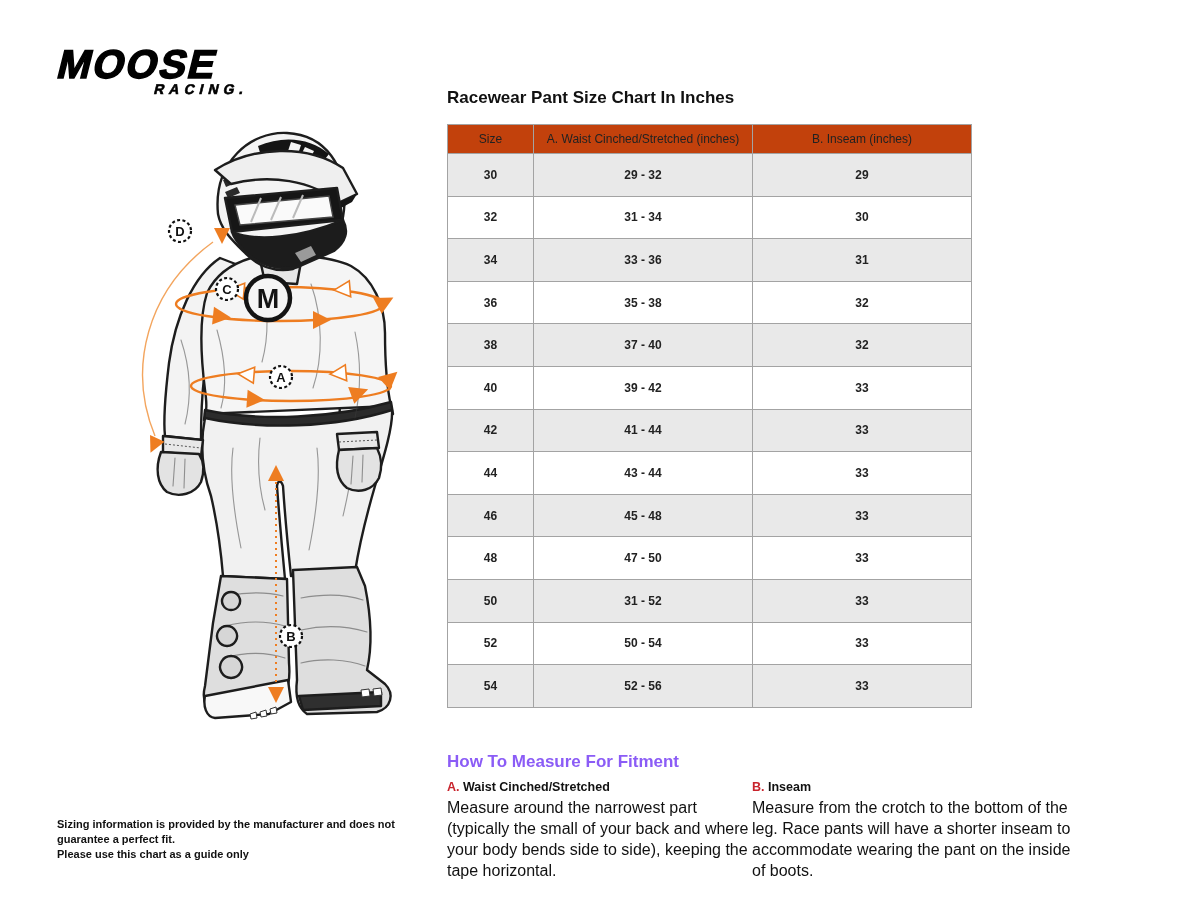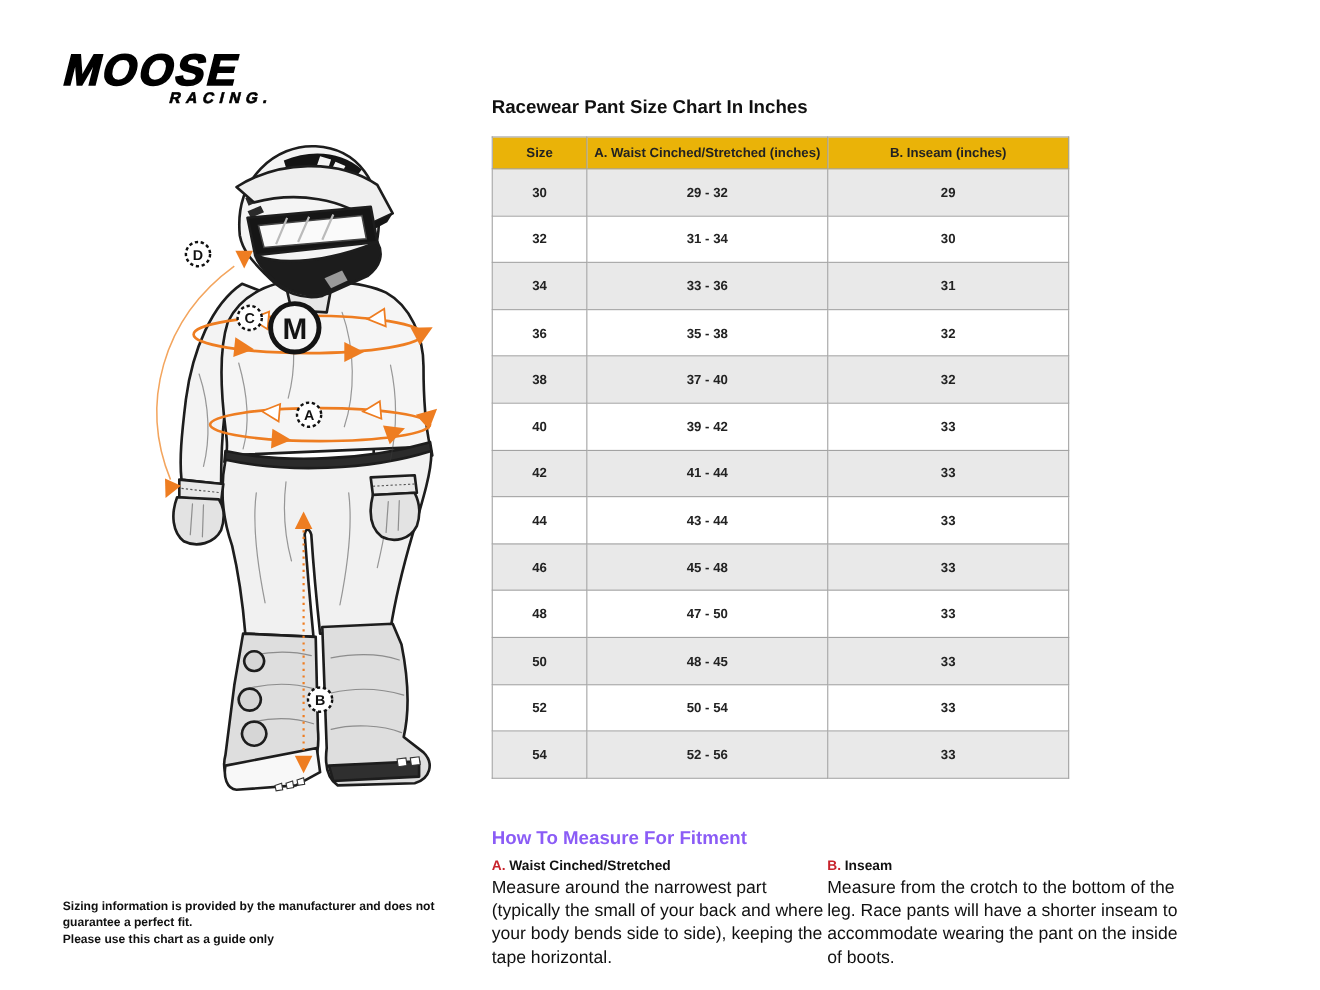--- a/index.html
+++ b/index.html
@@ -15,21 +15,21 @@
                margin-top:-2px;padding-right:4px;-webkit-text-stroke:.6px #000;}
   
   .figure-wrap{position:absolute;left:55px;top:118px;width:380px;height:622px;}
   
   .chart-title{position:absolute;left:447px;top:88px;font-size:17px;font-weight:700;color:#111;}
   .size-table{position:absolute;left:447px;top:124px;border-collapse:collapse;
               width:524px;table-layout:fixed;}
   .size-table th,.size-table td{
     border:1px solid #a3a3a3;text-align:center;vertical-align:middle;
     font-size:12px;color:#222;padding:0;}
-  .size-table th{height:28px;background:#eab308;font-weight:700;}
+  .size-table th{height:28px;background:#c2410c;font-weight:400;}
   .size-table td{height:41.6px;font-weight:700;background:#ffffff;}
   .size-table tbody tr:nth-child(odd) td{background:#e9e9e9;}
   .size-table col.c1{width:86px;} .size-table col.c2{width:219px;} .size-table col.c3{width:219px;}
   
   .measure-heading{position:absolute;left:447px;top:752px;font-size:17px;font-weight:700;color:#8b5cf6;}
   .measure-cols{position:absolute;left:447px;top:780px;width:648px;display:grid;
                 grid-template-columns:305px 320px;}
   .measure-title{font-size:12.5px;font-weight:700;color:#111;margin:0 0 3px 0;}
   .measure-label{color:#c8232c;}
   .measure-body{font-size:16px;line-height:1.32;color:#111;margin:0;}
@@ -223,21 +223,21 @@
         <td>45 - 48</td>
         <td>33</td>
       </tr>
       <tr>
         <td>48</td>
         <td>47 - 50</td>
         <td>33</td>
       </tr>
       <tr>
         <td>50</td>
-        <td>48 - 45</td>
+        <td>31 - 52</td>
         <td>33</td>
       </tr>
       <tr>
         <td>52</td>
         <td>50 - 54</td>
         <td>33</td>
       </tr>
       <tr>
         <td>54</td>
         <td>52 - 56</td>

